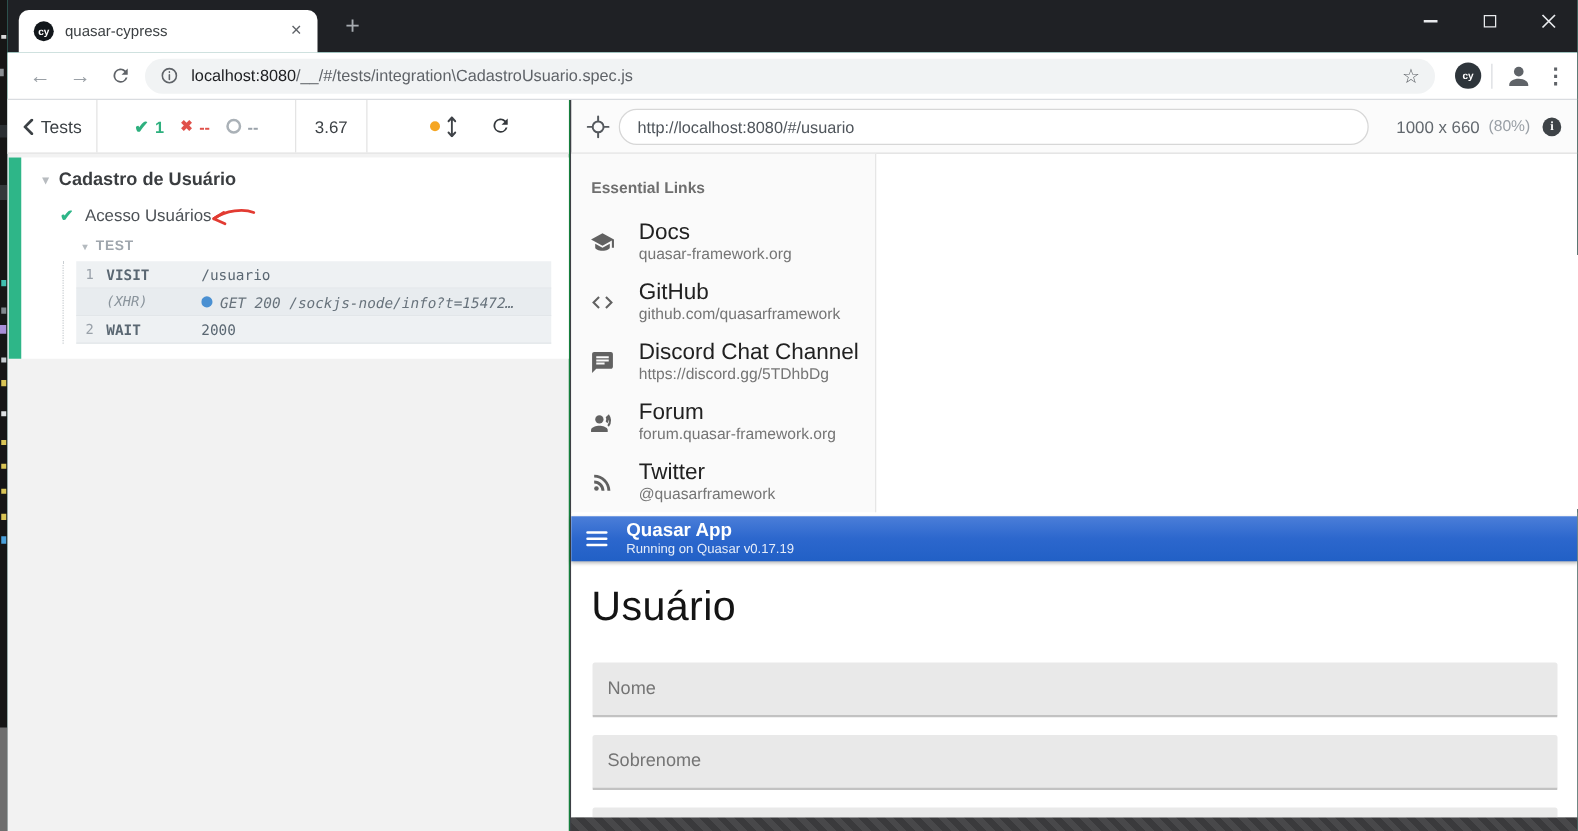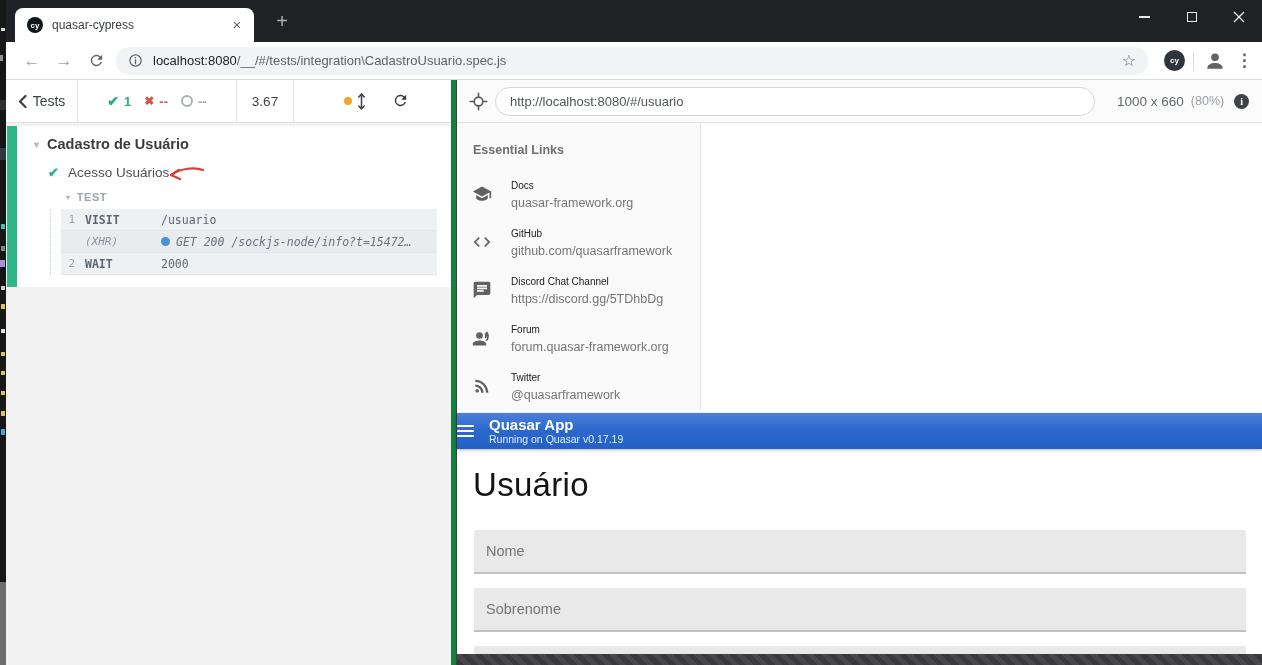--- a/index.html
+++ b/index.html
@@ -43,21 +43,21 @@
   .ext-badge { flex:none; width:21px; height:21px; border-radius:50%; background:#2e353b; color:#fff;
                font-size:8px; font-weight:bold; display:flex; align-items:center; justify-content:center; margin:0 8px; }
   .vsep { width:1px; height:20px; background:#d9dce0; flex:none; }
   .avatar { flex:none; margin:0 10px; display:flex; }
   .menu-dots { flex:none; font-size:17px; color:#5f6368; font-weight:bold; width:14px; text-align:center; }
 
   
   .runner { position:absolute; left:0; top:80px; width:1256px; height:585px; background:#3d4045; }
 
   .reporter { position:absolute; left:0; top:0; width:450px; height:585px; background:#f2f2f2;
-              border-right:5px solid #15803d; }
+              border-right:1px solid #15803d; }
   .rep-toolbar { height:43px; background:#fff; border-bottom:1px solid #e0e0e0; display:flex; align-items:stretch; }
   .rep-cell { display:flex; align-items:center; justify-content:center; border-right:1px solid #e4e4e4; }
   .cell-back { width:72px; gap:6px; color:#3c4145; font-size:14px; }
   .cell-stats { width:159px; gap:13px; }
   .stat { display:flex; align-items:center; gap:5px; font-size:13px; }
   .stat-pass { color:#2eb07e; font-weight:bold; }
   .stat-fail { color:#e0504a; font-weight:bold; }
   .stat-pend { color:#9aa2aa; font-weight:bold; }
   .glyph-check { font-size:14px; }
   .glyph-x { font-size:12px; }
@@ -106,27 +106,27 @@
                font-family:"Liberation Serif", serif; }
 
   .iframe { position:absolute; left:0; top:43px; width:805px; height:531px; background:#fff; display:flex;flex-direction:column; }
   .stripes { position:absolute; left:0; top:574px; width:805px; height:11px;
              background:repeating-linear-gradient(45deg,#3a3a3c 0 5px,#48484a 5px 10px); }
 
   .drawer { width:244px; background:#fafafa; border-right:1px solid #e6e6e6; padding-top:20px; flex:none; }
   .drawer-header { padding-left:16px; color:#6f6f6f; font-size:12.5px; font-weight:bold; margin-bottom:13px; }
   .link-item { display:flex; padding:7px 8px 7px 15px; }
   .link-icon { width:39px; padding-top:7px; flex:none; }
-  .link-label { font-size:10px; color:#212121; line-height:17px; }
+  .link-label { font-size:18px; color:#212121; line-height:17px; }
   .link-sub { font-size:12.5px; color:#757575; line-height:15px; margin-top:2px; }
 
   .qmain { flex:1; position:relative; background:#fff; min-width:0; }
   .q-header { position:absolute; left:0; right:0; top:3px; height:36px;
               background:linear-gradient(180deg,#4b7ed9 0%,#2c67cd 50%,#2160c6 100%);
-              box-shadow:0 1px 3px rgba(0,0,0,0.3); display:flex; align-items:center; color:#fff; }
+              box-shadow:0 1px 3px rgba(0,0,0,0.3); display:flex; align-items:center; padding-left:12px; color:#fff; }
   .hamburger { width:17px; flex:none; margin-right:15px; }
   .hamburger span { display:block; width:17px; height:2px; background:#fff; margin:3px 0; border-radius:1px; }
   .q-title { font-size:15px; font-weight:bold; line-height:16px; }
   .q-subtitle { font-size:10.5px; color:rgba(255,255,255,0.88); line-height:12px; }
 
   .page-title { position:absolute; left:16px; top:56px; font-size:33px; color:#141414; letter-spacing:0.3px; }
   .form { position:absolute; left:17px; right:16px; top:120px; }
   .q-field { height:44px; background:#e9e9e9; border-bottom:2px solid #c2c2c2; border-radius:2px 2px 0 0;
              margin-bottom:14px; display:flex; align-items:center; }
   .q-field input { width:100%; height:100%; background:transparent; border:none; outline:none;

